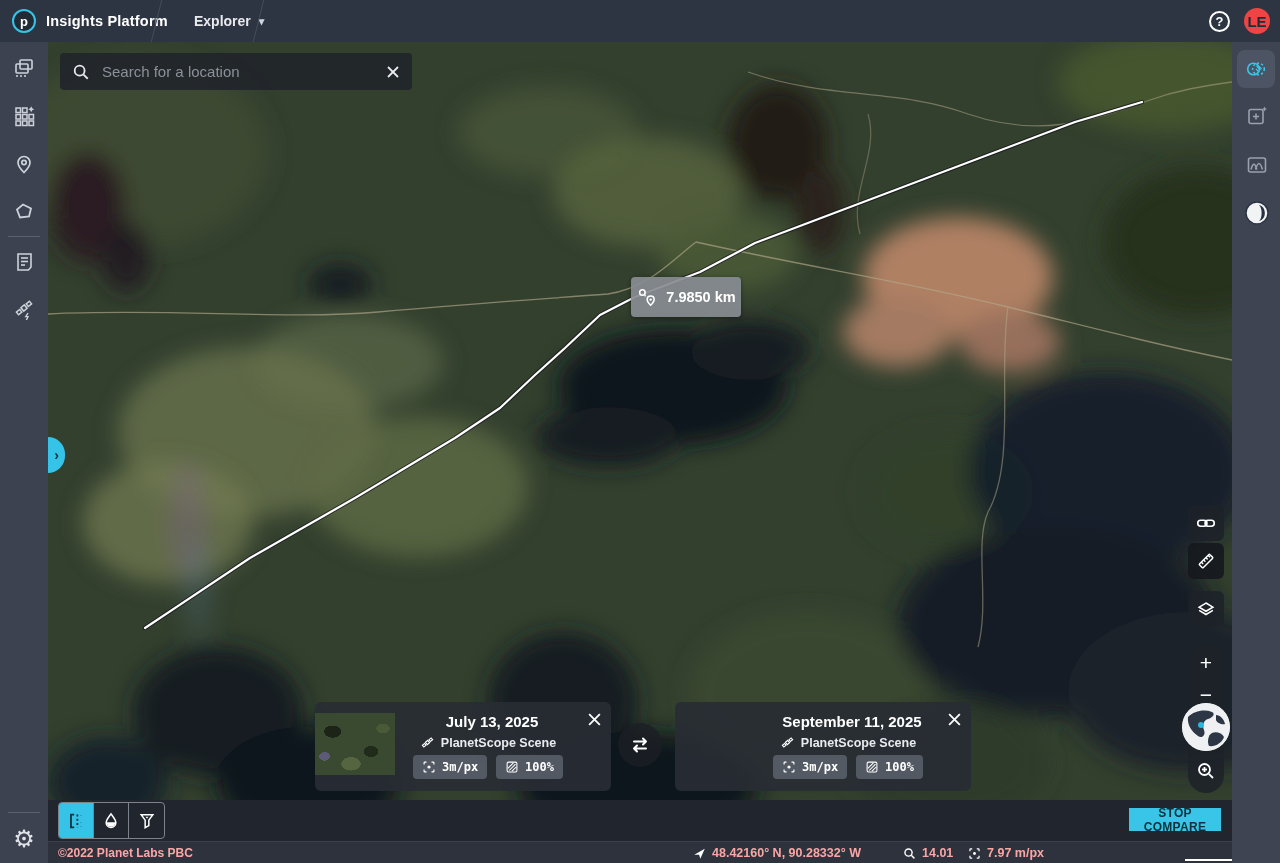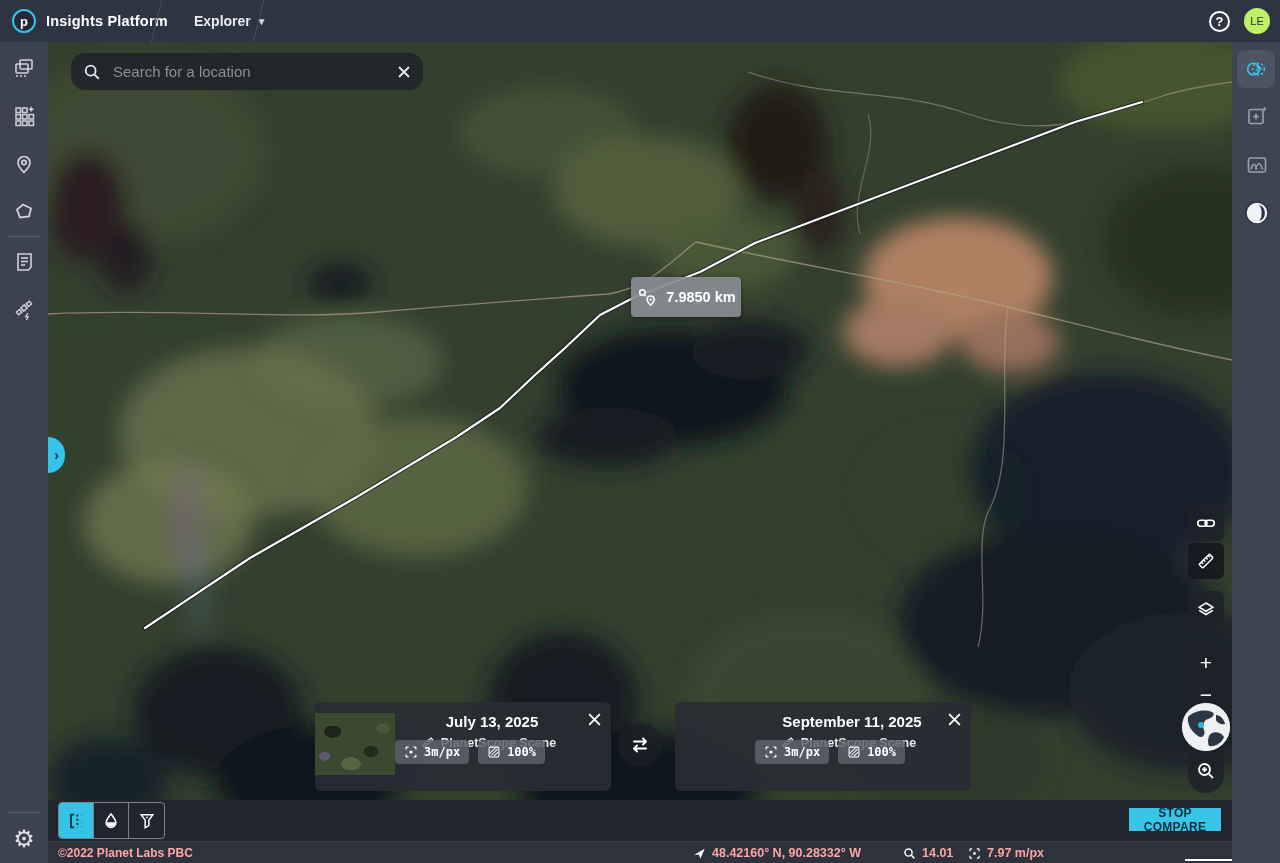--- a/index.html
+++ b/index.html
@@ -15,44 +15,44 @@
     color:#fff; font-weight:bold; font-size:13px; display:flex; align-items:center; justify-content:center;
     background:#232a36; }
   .brand-title { color:#fff; font-weight:bold; font-size:14.5px; letter-spacing:.2px; }
   .tb-div { position:absolute; top:0; width:1px; height:42px; background:#454d5c; transform:skewX(-14deg); }
   .nav-item { position:absolute; left:170px; top:0; height:42px; display:flex; align-items:center; gap:8px;
     color:#e8eaee; font-weight:bold; font-size:14px; cursor:pointer;margin-left:24px; }
   .nav-item .chev { font-size:11px; color:#cfd4dc; }
   .tb-right { position:absolute; right:10px; top:0; height:42px; display:flex; align-items:center; gap:14px; }
   .help { width:21px; height:21px; border-radius:50%; border:2px solid #fff; color:#fff;
     font-size:13px; font-weight:bold; display:flex; align-items:center; justify-content:center; }
-  .avatar { width:26px; height:26px; border-radius:50%; background:#bef264; color:#173038;
-    font-size:11px; font-weight:normal; display:flex; align-items:center; justify-content:center; }
+  .avatar { width:26px; height:26px; border-radius:50%; background:#ef4444; color:#173038;
+    font-size:15px; font-weight:bold; display:flex; align-items:center; justify-content:center; }
 
   
   .left-sb { position:absolute; left:0; top:42px; width:48px; height:821px; background:#3c4250; z-index:25; }
   .sb-btn { position:absolute; left:0; width:48px; height:44px; display:flex; align-items:center; justify-content:center;
     color:#cdd2da; cursor:pointer; }
   .sb-div { position:absolute; left:8px; width:32px; height:1px; background:#59606e; }
   .gear-glyph { font-size:24px; color:#dfe3e8; line-height:1; }
 
   
   .right-sb { position:absolute; left:1232px; top:42px; width:48px; height:821px; background:#3e4452; z-index:25; }
   .rsb-active { position:absolute; left:5px; top:8px; width:38px; height:38px; border-radius:8px;
     background:#4d5463; display:flex; align-items:center; justify-content:center; color:#3ac6e8; cursor:pointer; }
   .rsb-btn { position:absolute; left:12px; width:26px; height:26px; display:flex; align-items:center; justify-content:center;
     color:#9aa1ac; cursor:pointer; }
 
   
   .map { position:absolute; left:48px; top:42px; width:1184px; height:758px; overflow:hidden; background:#33402e; }
   .map-svg { position:absolute; left:0; top:0; width:1184px; height:758px; display:block; }
 
   
-  .search { position:absolute; left:23px; top:11px; width:352px; height:37px; background:rgba(32,35,42,.88);
-    border-radius:14px; display:flex; align-items:center; padding:16px 12px; gap:12px; z-index:5; }
+  .search { position:absolute; left:12px; top:11px; width:352px; height:37px; background:rgba(32,35,42,.88);
+    border-radius:4px; display:flex; align-items:center; padding:16px 12px; gap:12px; z-index:5; }
   .search input { flex:1; background:transparent; border:none; outline:none; color:#e8eaee;
     font-size:15px; font-family:"Liberation Sans", sans-serif; }
   .search input::placeholder { color:#8b919b; }
   .icon-btn { display:flex; align-items:center; justify-content:center; cursor:pointer; color:#e8eaee; }
 
   
   .measure-tip { position:absolute; left:583px; top:235px; width:110px; height:40px;
     background:rgba(136,140,146,.92); border-radius:4px; box-shadow:0 1px 4px rgba(0,0,0,.4);
     display:flex; align-items:center; justify-content:center; gap:8px; color:#fff; z-index:6; }
   .measure-tip .val { font-size:14.5px; font-weight:bold; }
@@ -74,22 +74,22 @@
     background:#f2f3f4; z-index:7; cursor:pointer; overflow:hidden; }
 
   
   .card { position:absolute; top:660px; width:296px; height:89px; background:rgba(40,44,52,.92);
     border-radius:6px; z-index:8; color:#fff; }
   .card .thumb { position:absolute; left:0; top:11px; width:80px; height:62px; }
   .card .title { position:absolute; left:80px; right:30px; top:11px; text-align:center;
     font-size:15px; font-weight:bold;padding-left:8px; }
   .card .scene-row { position:absolute; left:80px; right:30px; top:33px; display:flex;
     align-items:center; justify-content:center; gap:6px; font-size:12.5px; font-weight:bold; color:#e9ebee; }
-  .card .badges { position:absolute; left:80px; right:30px; top:38px; display:flex;
-    align-items:center; gap:9px; }
+  .card .badges { position:absolute; left:80px; right:30px; top:53px; display:flex;
+    align-items:center; justify-content:center; gap:9px; }
   .badge { background:rgba(92,98,108,.85); border-radius:4px; height:24px; padding:0 9px;
     display:flex; align-items:center; gap:6px; color:#fff;
     font-family:"DejaVu Sans Mono", monospace; font-size:12px; font-weight:bold; }
   .card .close { position:absolute; right:9px; top:9px; width:16px; height:16px; }
   .swap-btn { position:absolute; left:570px; top:681px; width:44px; height:44px; border-radius:50%;
     background:rgba(28,31,37,.78); display:flex; align-items:center; justify-content:center;
     color:#fff; z-index:9; cursor:pointer; }
 
   
   .bottom-strip { position:absolute; left:48px; top:800px; width:1184px; height:41px;

